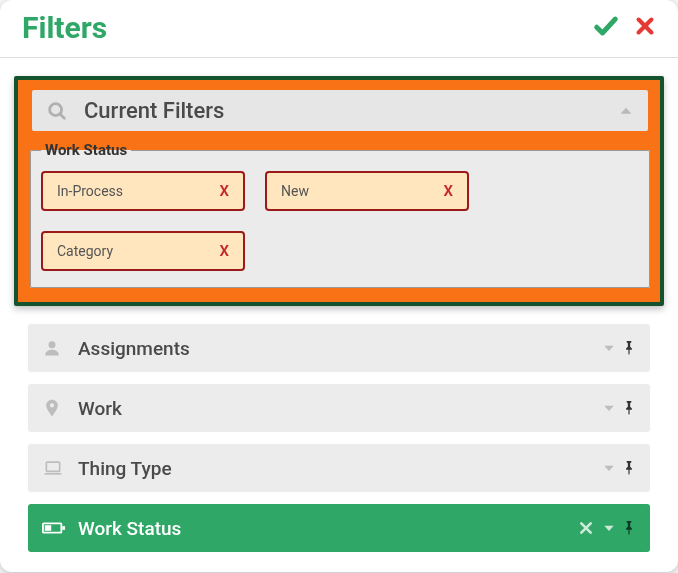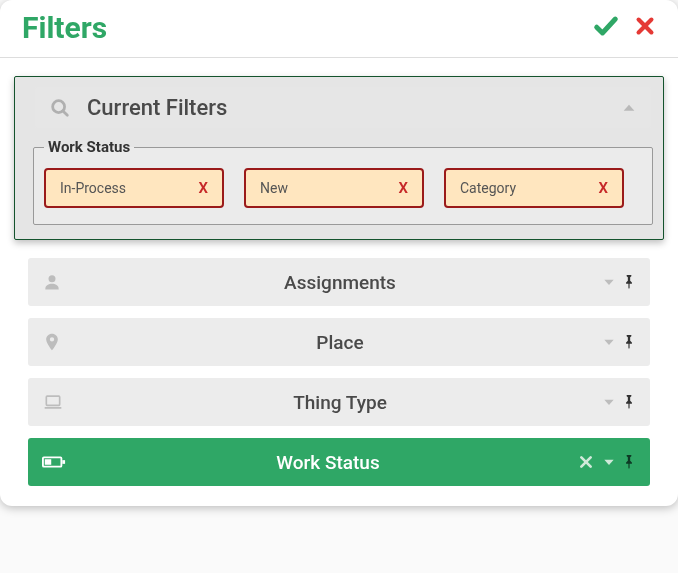--- a/index.html
+++ b/index.html
@@ -37,25 +37,25 @@
     gap: 14px;
   }
   .check-icon svg { width: 28px; height: 28px; }
   .close-icon svg { width: 22px; height: 22px; }
 
   .dialog-body {
     padding: 18px 14px 20px 14px;
   }
 
   .current-filters-panel {
-    border: 1px solid #14532d;
-    background: #e5e5e5;
+    border: 4px solid #14532d;
+    background: #f97316;
     border-radius: 2px;
     box-shadow: 0 3px 7px rgba(0,0,0,0.25);
-    padding: 0 10px 14px 18px;
+    padding: 0 10px 14px 12px;
     margin-bottom: 18px;
   }
   .cf-header {
     display: flex;
     align-items: center;
     background: #e6e6e6;
     border-radius: 2px;
     margin: 10px 2px 10px 2px;
     padding: 8px 14px;
     position: relative;
@@ -88,21 +88,21 @@
   .chip-row {
     display: flex;
     gap: 20px;
     flex-wrap: wrap;
   }
   .chip {
     background: #ffe6bf;
     border: 2px solid #9a1a1a;
     border-radius: 4px;
     height: 40px;
-    width: 180px;
+    width: 204px;
     display: flex;
     align-items: center;
     justify-content: space-between;
     padding: 0 14px;
     font-size: 14px;
     color: #555;
   }
   .chip-x {
     color: #c62828;
     font-size: 15px;
@@ -132,21 +132,20 @@
     width: 36px;
     display: flex;
     align-items: center;
     color: #bdbdbd;
   }
   .filter-row.active .fr-icon { color: #fff; }
   .fr-label {
     flex: 1;
     font-size: 19px;
     font-weight: 500;
-    text-align: center;
   }
   .fr-right {
     display: flex;
     align-items: center;
     gap: 6px;
   }
   .fr-caret { color: #bdbdbd; display:flex; }
   .fr-pin { color: #333; display:flex; }
   .filter-row.active .fr-caret { color: #cfe9d9; }
   .filter-row.active .fr-pin { color: #0e3a25; }
@@ -231,21 +230,21 @@
               </svg>
             </span>
           </span>
         </div>
         <div class="filter-row">
           <span class="fr-icon">
             <svg width="20" height="20" viewBox="0 0 24 24" fill="currentColor">
               <path d="M12 2c-3.9 0-7 3-7 6.8 0 5.1 7 13.2 7 13.2s7-8.1 7-13.2C19 5 15.9 2 12 2zm0 9.4a2.6 2.6 0 110-5.2 2.6 2.6 0 010 5.2z"></path>
             </svg>
           </span>
-          <span class="fr-label">Place</span>
+          <span class="fr-label">Work</span>
           <span class="fr-right">
             <span class="fr-caret">
               <svg width="14" height="14" viewBox="0 0 24 24" fill="currentColor">
                 <polygon points="4,8 20,8 12,17"></polygon>
               </svg>
             </span>
             <span class="fr-pin">
               <svg width="14" height="18" viewBox="0 0 24 28">
                 <path fill="currentColor" d="M8 2h8v2l-2 2v6l3 3v2h-4v7l-1 2-1-2v-7H7v-2l3-3V6L8 4z"></path>
               </svg>

